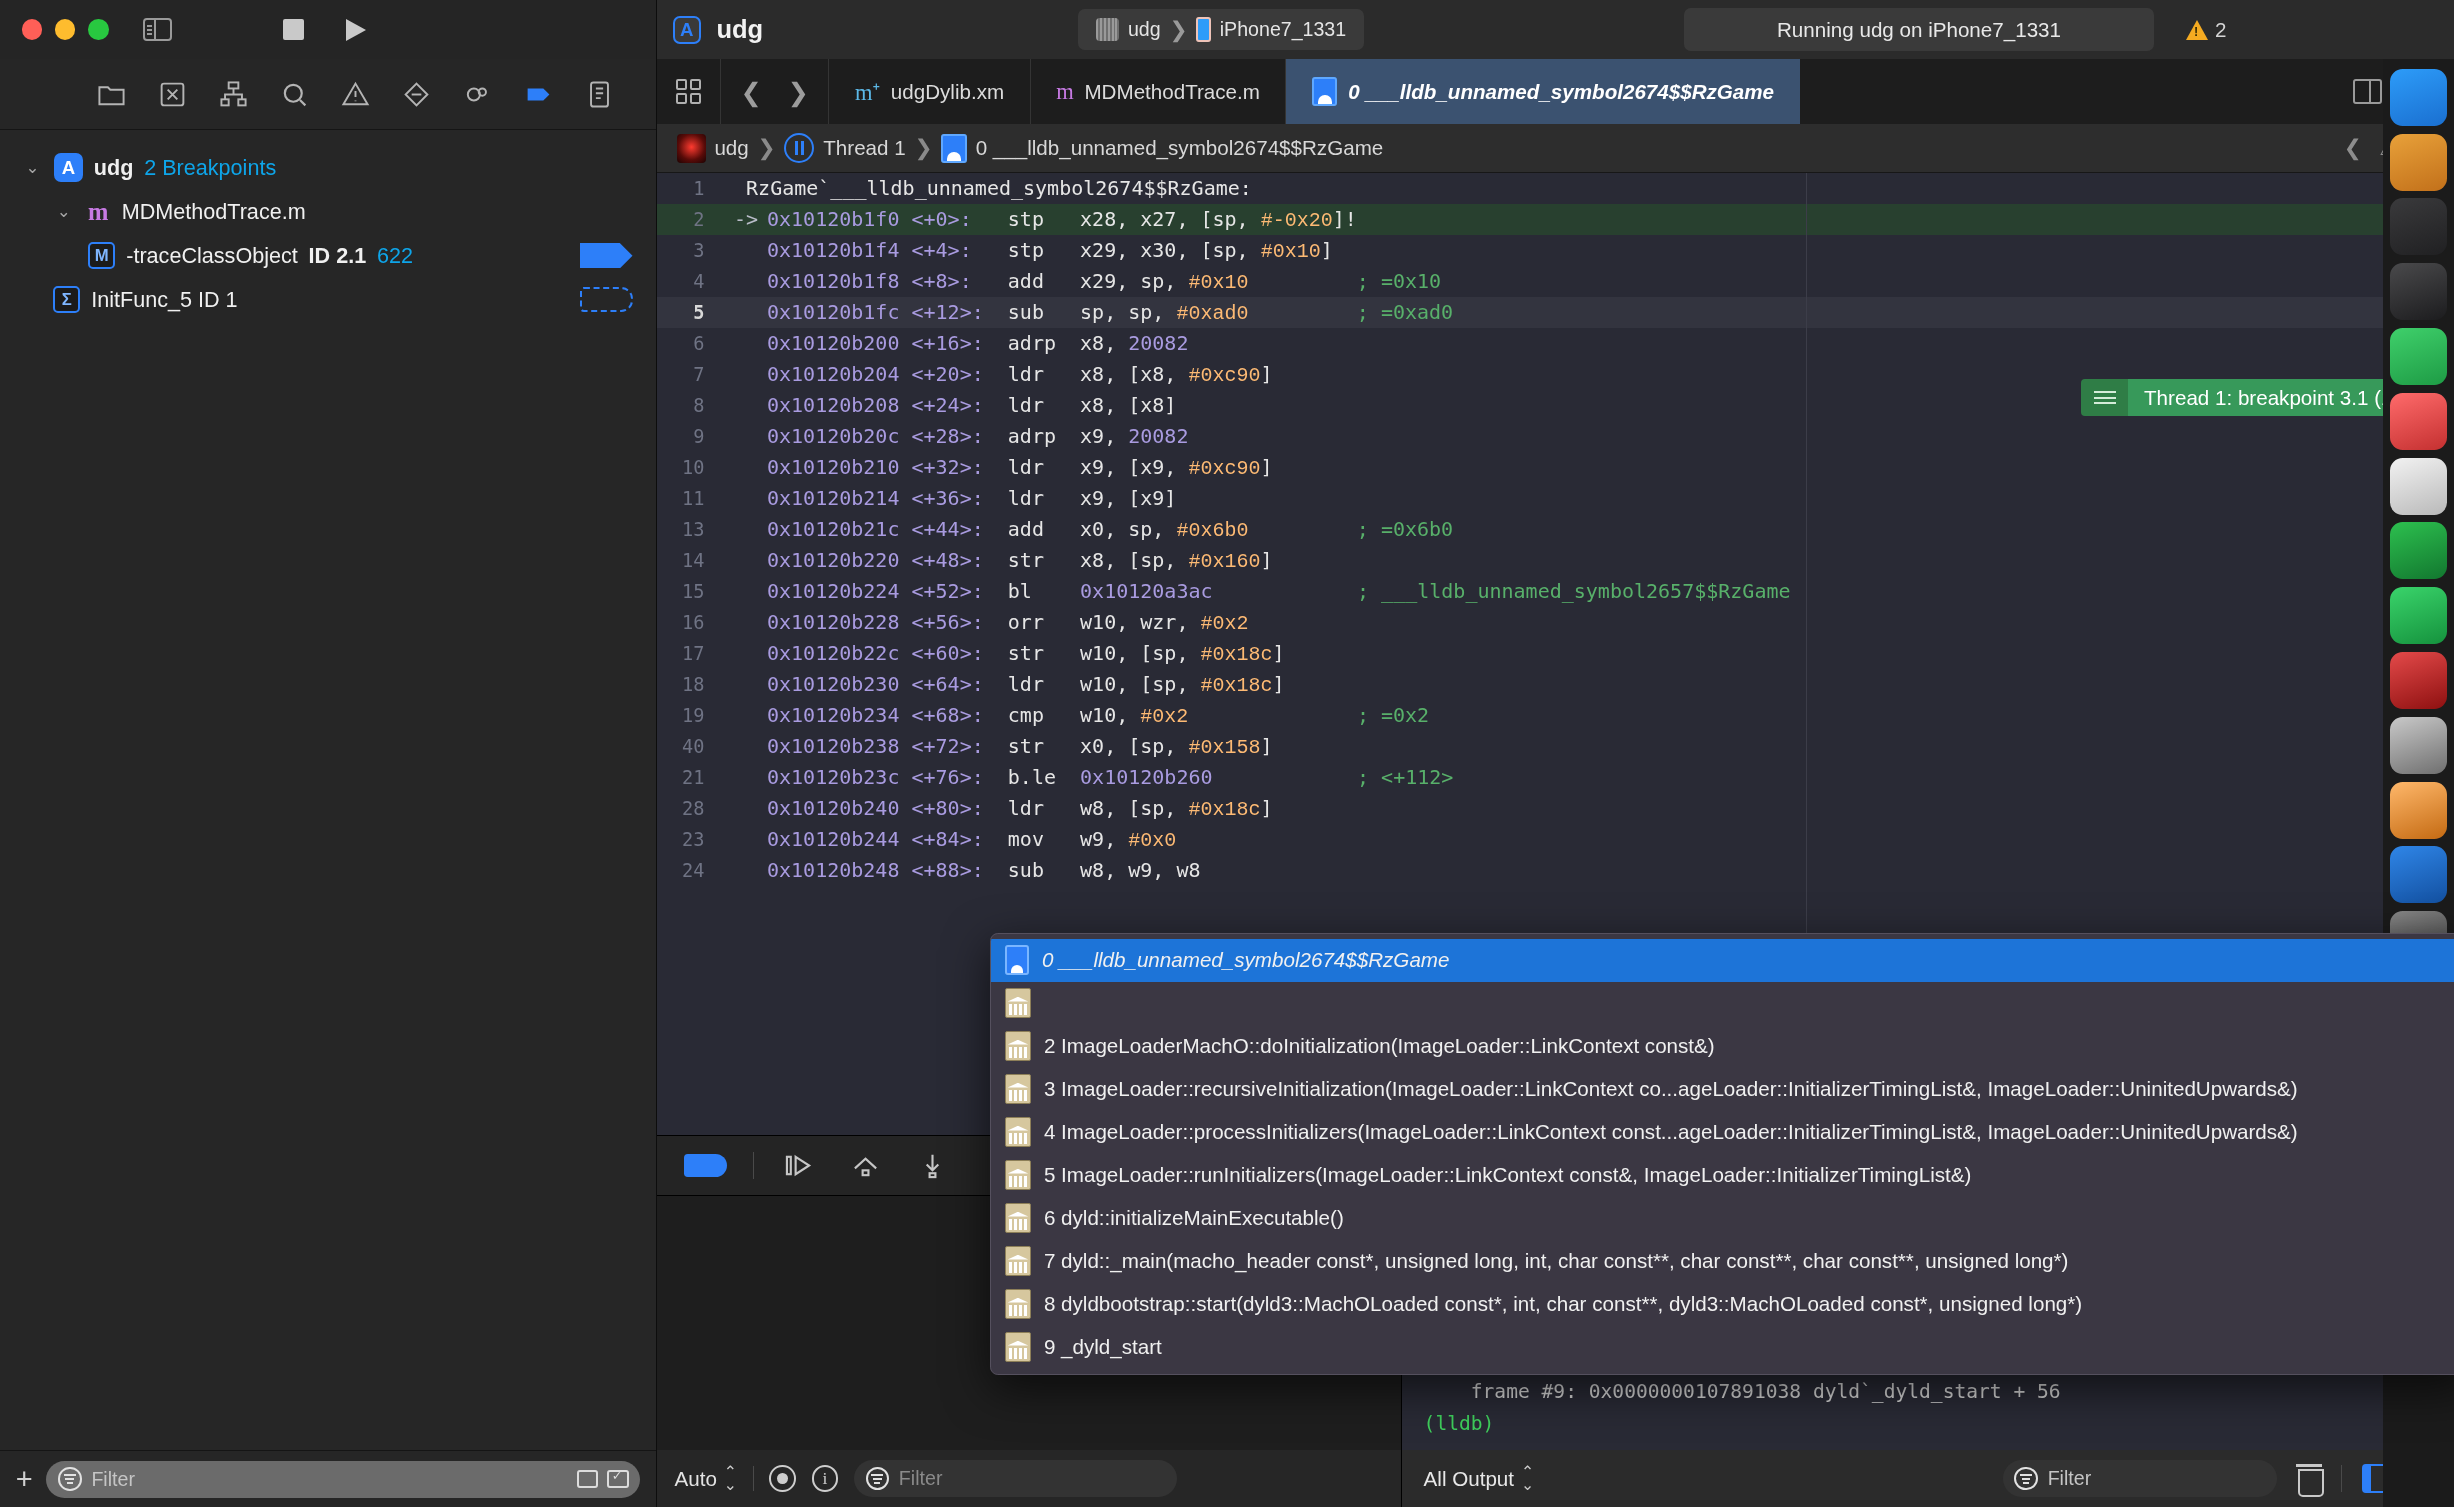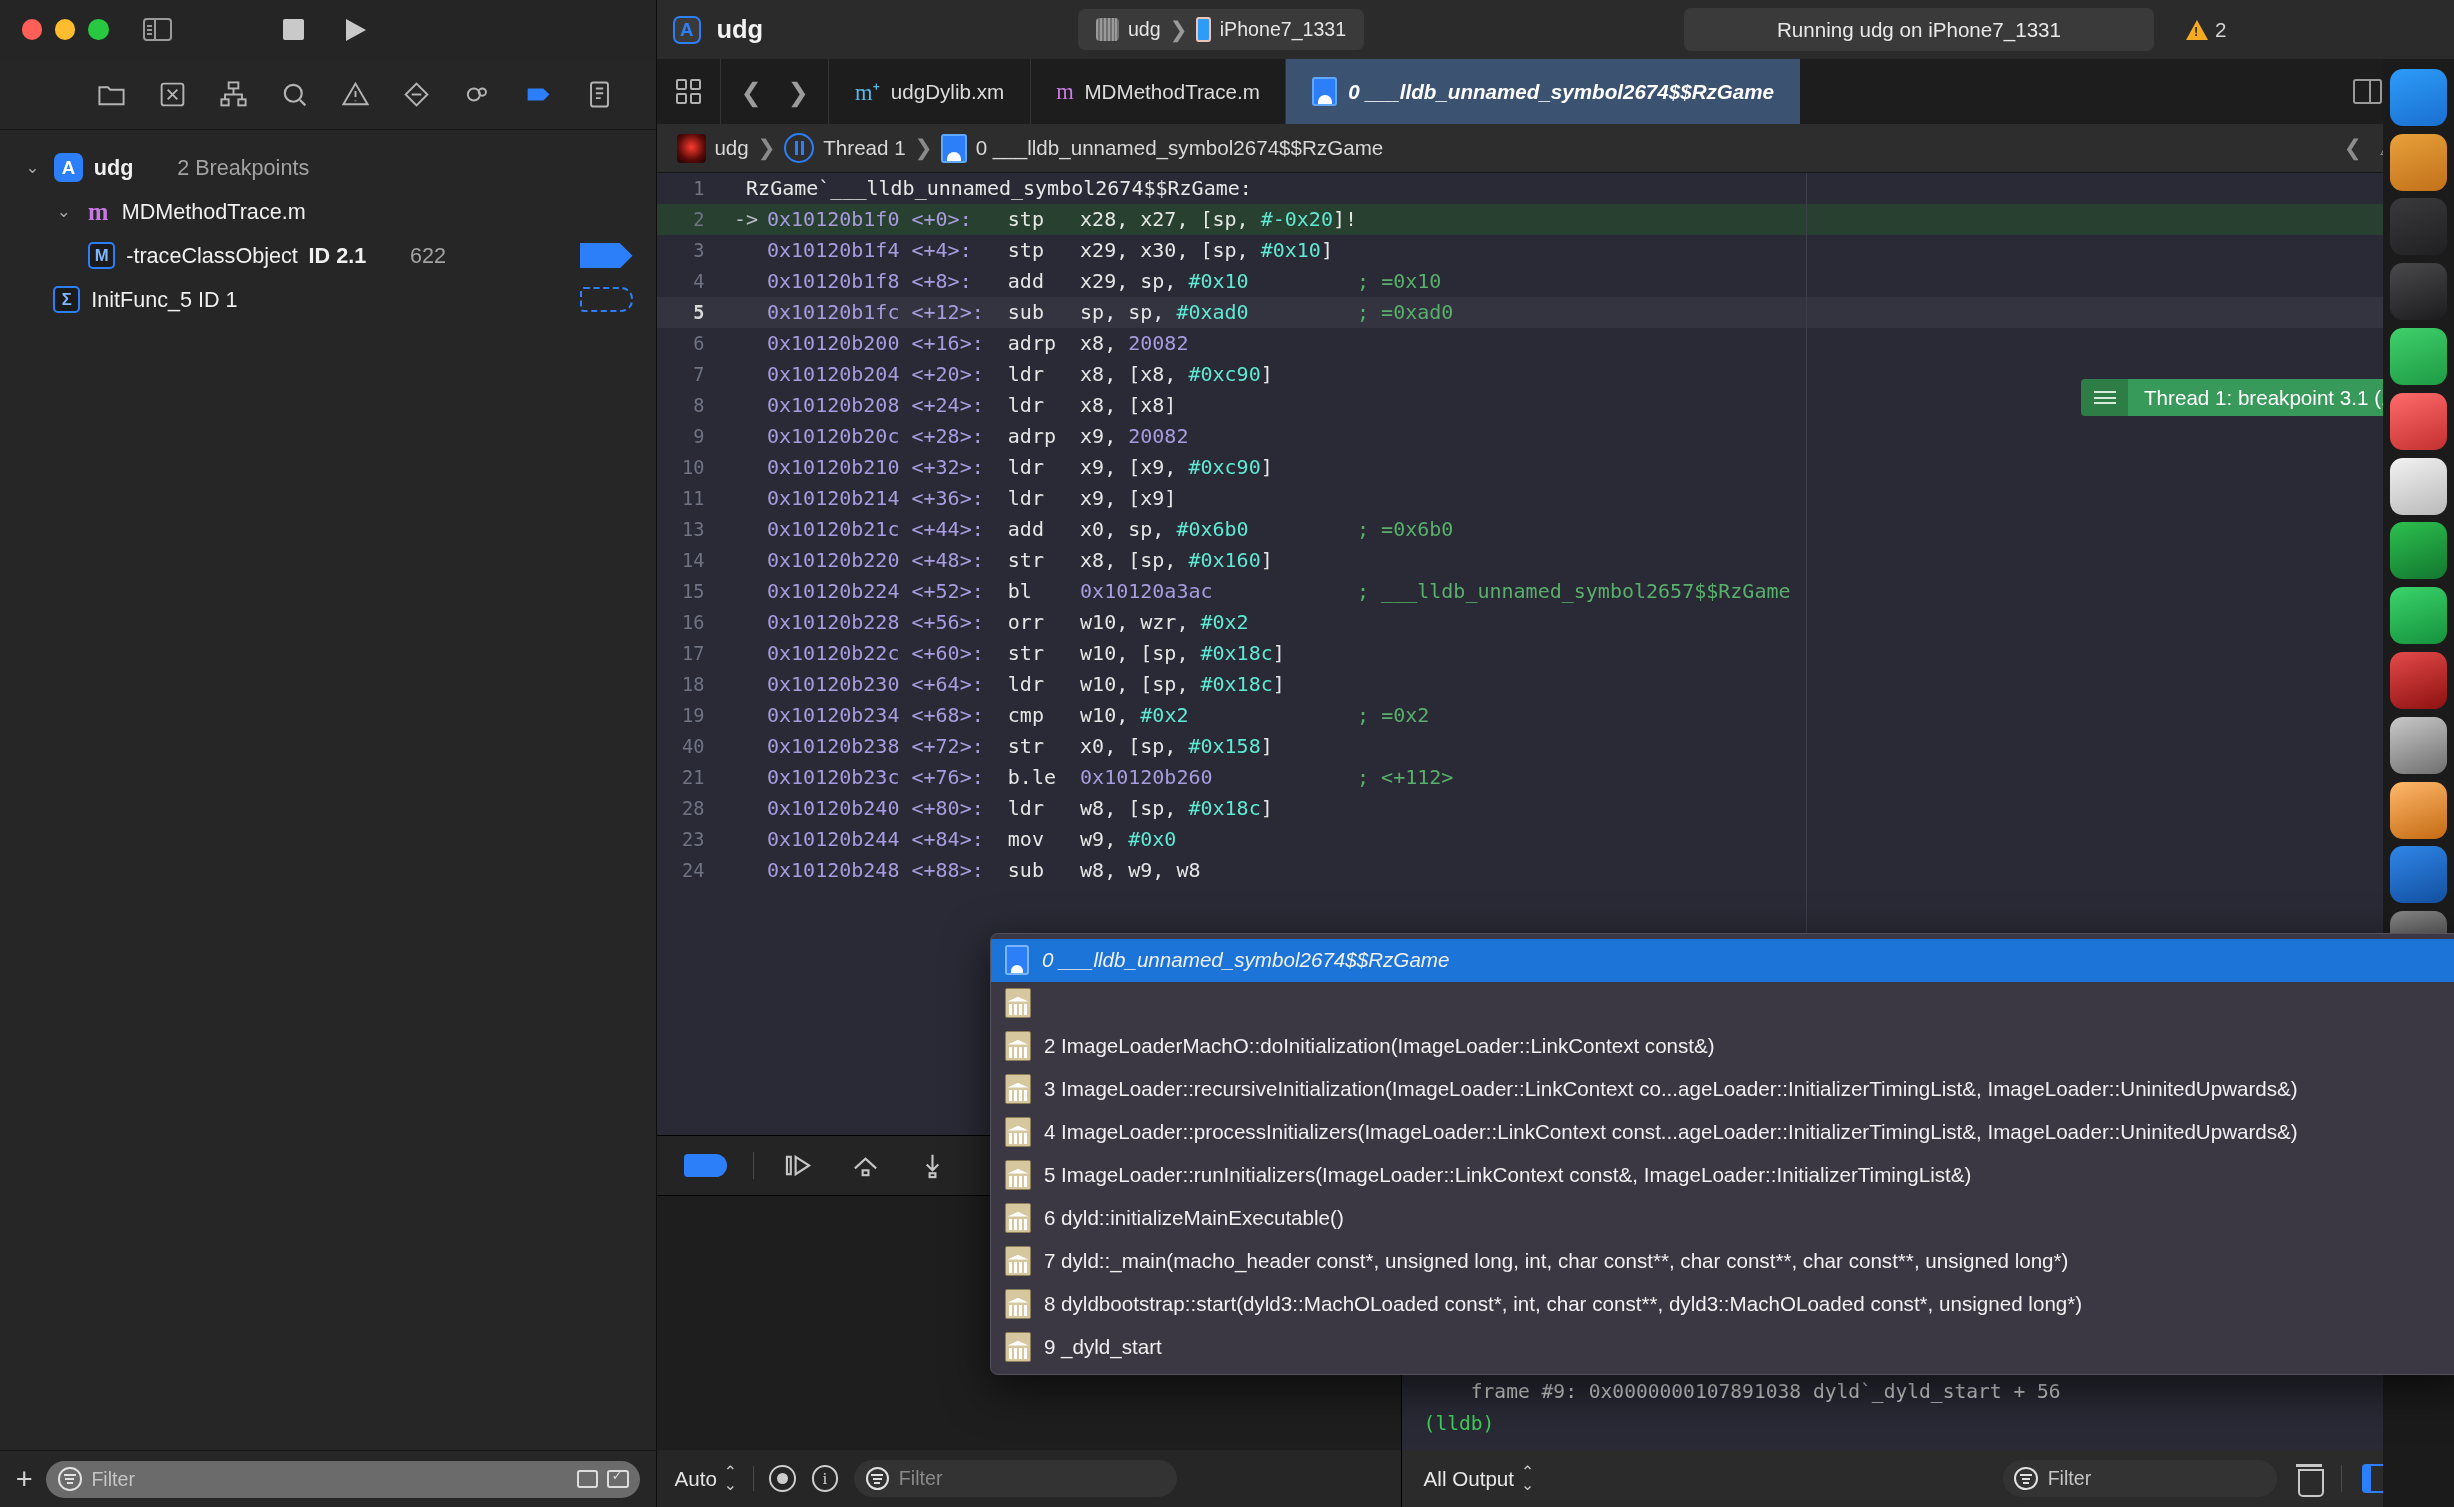--- a/index.html
+++ b/index.html
@@ -67,21 +67,21 @@
   .nav-tree { flex: 1; overflow: hidden; padding-top: 15.7px; background: #262626; }
   .tr-row { display: flex; align-items: center; height: 44px; padding-left: 21.6px; gap: 10.8px; position: relative; }
   .tr-row.ind1 { padding-left: 53px; } .tr-row.ind2 { padding-left: 88px; }
   .tw { width: 21.6px; color: #a6a6a6; font-size: 16.7px; display: flex; align-items: center; justify-content: center; }
   .ic-app { width: 29px; height: 29px; border-radius: 6.9px; background: #2d7ff9; color: #fff;
             display: flex; align-items: center; justify-content: center; font-size: 18.6px; font-weight: 700; }
   .ic-m { color: #c77ae3; font-size: 24.5px; font-weight: 600; font-family: "Liberation Serif", serif; width: 25.5px; text-align:center;}
   .ic-sq { width: 27.4px; height: 27.4px; border-radius: 4.9px; background: #1b1b1b; border: 2px solid #2d7ff9;
            color: #7fb6ff; font-size: 16.7px; font-weight: 700; display: flex; align-items: center; justify-content: center; }
   .tr-lbl { color: #f0f0f0; font-size: 21.6px; font-weight: 600; }
-  .tr-sub { color: #a3a3a3; font-size: 21.6px; font-weight: 400; margin-left: 33px; }
+  .tr-sub { color: #0ea5e9; font-size: 21.6px; font-weight: 400; }
   .tr-lbl2 { color: #f0f0f0; font-size: 21.6px; font-weight: 400; }
   .bp-flag { position: absolute; right: 23.5px; width: 53px; height: 25.5px; background: #2d7ff9;
              clip-path: polygon(0 0, 76% 0, 100% 50%, 76% 100%, 0 100%); }
   .bp-flag.off { background: transparent; border: 2px dashed #2d7ff9; clip-path: none; border-radius: 3.9px 11.8px 11.8px 3.9px; }
   .nav-foot { height: 57px; background: #262626; border-top: 1px solid #151515;
               display: flex; align-items: center; gap: 13.7px; padding: 0 15.7px; }
   .foot-plus { color: #d0d0d0; font-size: 29px; font-weight: 300; line-height: 0.7; }
   .filter-box { flex: 1; height: 37px; background: #6b6b6b; border-radius: 18.6px;
                 display: flex; align-items: center; padding: 0 11.8px; gap: 9.8px; }
   .filter-box.dk { background: #333; }
@@ -141,21 +141,21 @@
   .code { font-family: "DejaVu Sans Mono", monospace; font-size: 20px; line-height: 31px; }
   .cline { display: flex; align-items: center; height: 31px; position: relative; white-space: pre; }
   .cline.hl-green { background: #28402f; }
   .cline.hl-dim { background: #33343f; }
   .ln { width: 65px; text-align: right; color: #6f7384; padding-right: 17.6px; flex-shrink: 0; font-size: 18.6px; }
   .cline.hl-dim .ln { color: #d8d8d8; font-weight: 700; }
   .arrow { width: 45px; color: #b9bcc9; flex-shrink: 0; }
   .addr { color: #a99be0; }
   .mnem { color: #e6e6e6; }
   .ops { color: #e6e6e6; }
-  .num { color: #5eead4; }
+  .num { color: #fdba74; font-family: Liberation Mono, monospace; }
   .purp { color: #a99be0; }
   .cmt { color: #58b06a; }
   .sym { color: #e6e6e6; }
   .code-vsep { position: absolute; left: 1149px; top: 0; bottom: 0; width: 1px; background: #3c3d49; }
   .bp-banner { position: absolute; right: 39px; top: 206px; display: flex; align-items: center; height: 37px; }
   .bp-banner .handle { width: 47px; height: 37px; background: #2f7d46; display: flex; flex-direction: column;
                        align-items: center; justify-content: center; gap: 3.9px; border-radius: 3.9px 0 0 3.9px;}
   .bp-banner .handle i { width: 21.6px; height: 2px; background: #d5ecd9; display: block; }
   .bp-banner .msg { background: #37995a; color: #fff; font-size: 20.6px; padding: 0 15.7px;
                     height: 37px; display: flex; align-items: center; border-radius: 0 3.9px 3.9px 0; }

